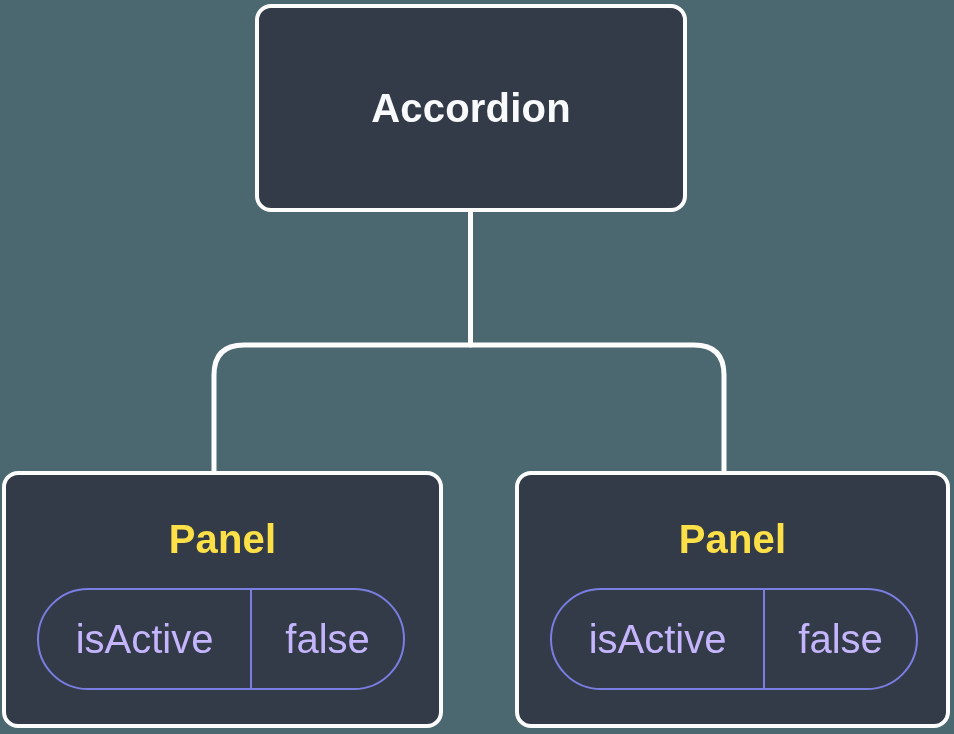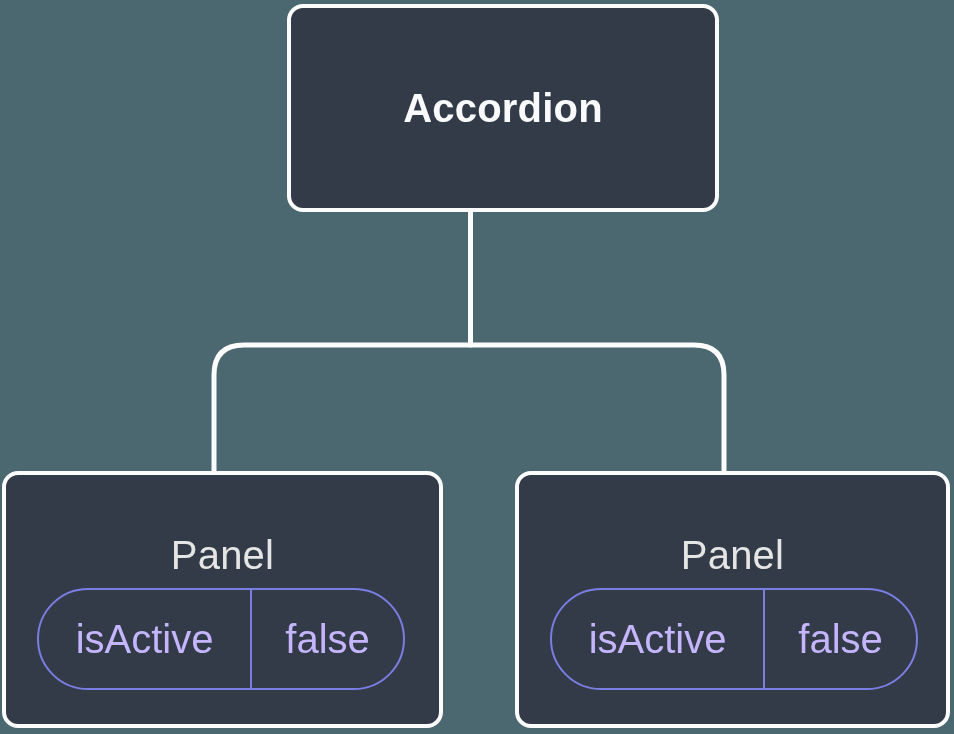--- a/index.html
+++ b/index.html
@@ -38,21 +38,20 @@
     z-index: 2;
   }
   .node-root {
     left: 255px;
     top: 4px;
     width: 432px;
     height: 208px;
     display: flex;
     align-items: center;
     justify-content: center;
-    margin-left: 32px;
   }
   .node-label {
     color: #F9FAFB;
     font-size: 40px;
     font-weight: 600;
     letter-spacing: 0.2px;
   }
   .node-panel {
     top: 471px;
     height: 257px;
@@ -62,25 +61,25 @@
     width: 441px;
   }
   .node-panel-right {
     left: 515px;
     width: 435px;
   }
   .panel-title {
     position: absolute;
     left: 0;
     right: 0;
-    top: 58px;
+    top: 42px;
     text-align: center;
-    color: #e5e5e5;
+    color: #fde047;
     font-size: 40px;
-    font-weight: 400;
+    font-weight: 700;
     letter-spacing: 0.2px;
   }
   .prop-pill {
     position: absolute;
     left: 31px;
     top: 113px;
     width: 368px;
     height: 102px;
     box-sizing: border-box;
     border: 2.5px solid #7A7EE2;

